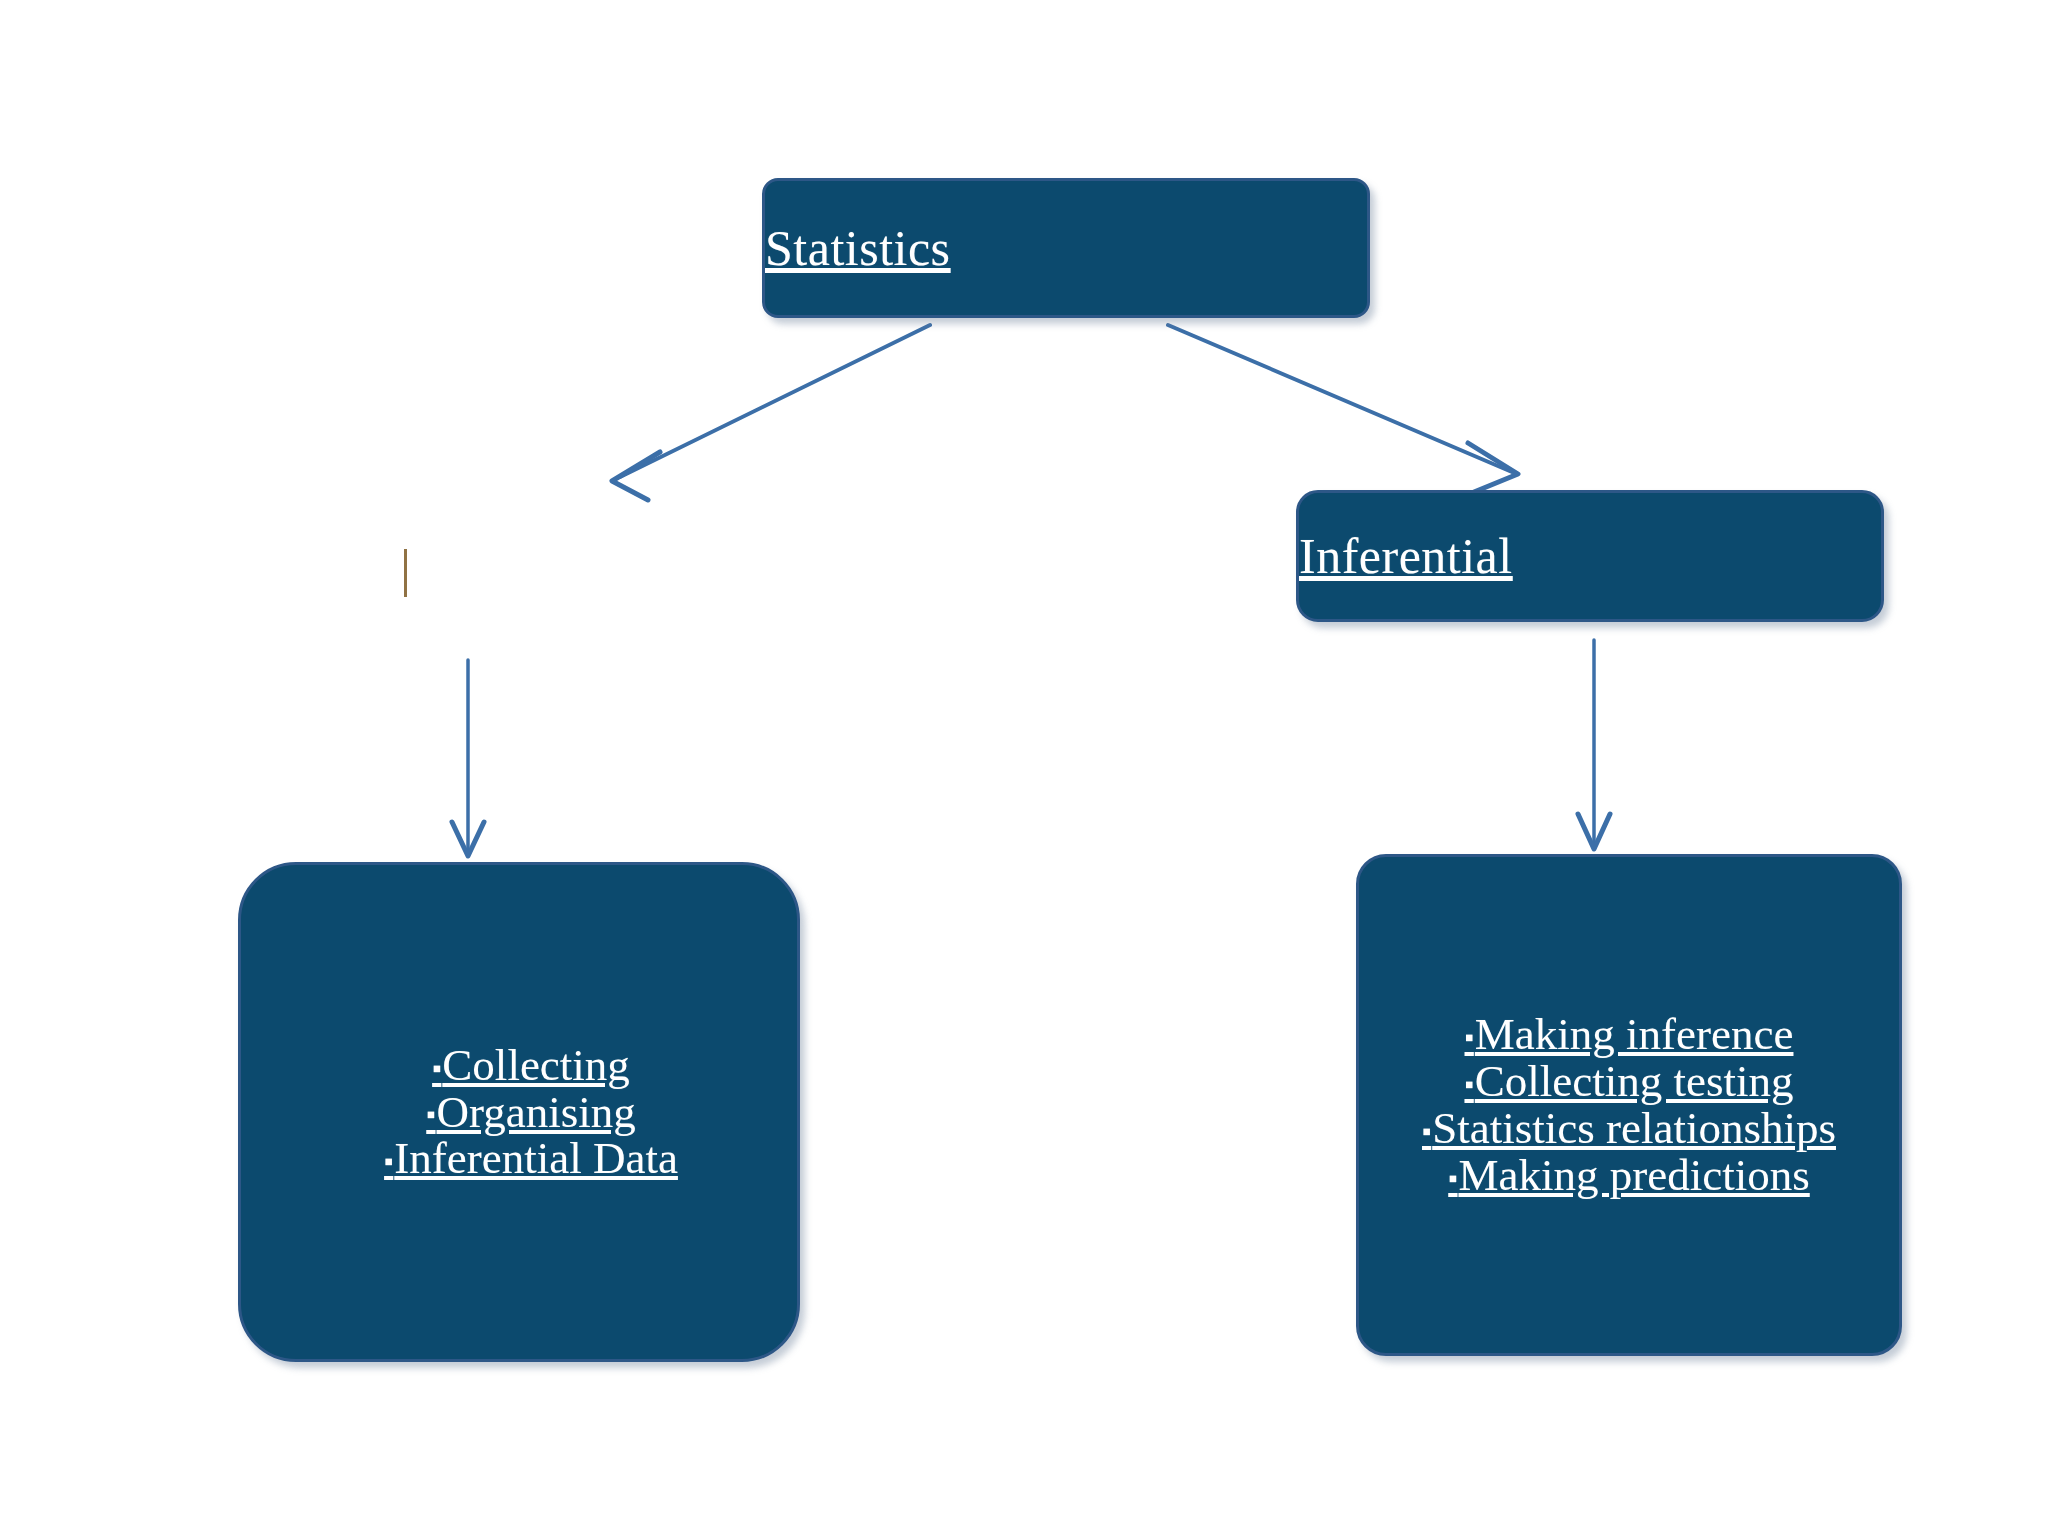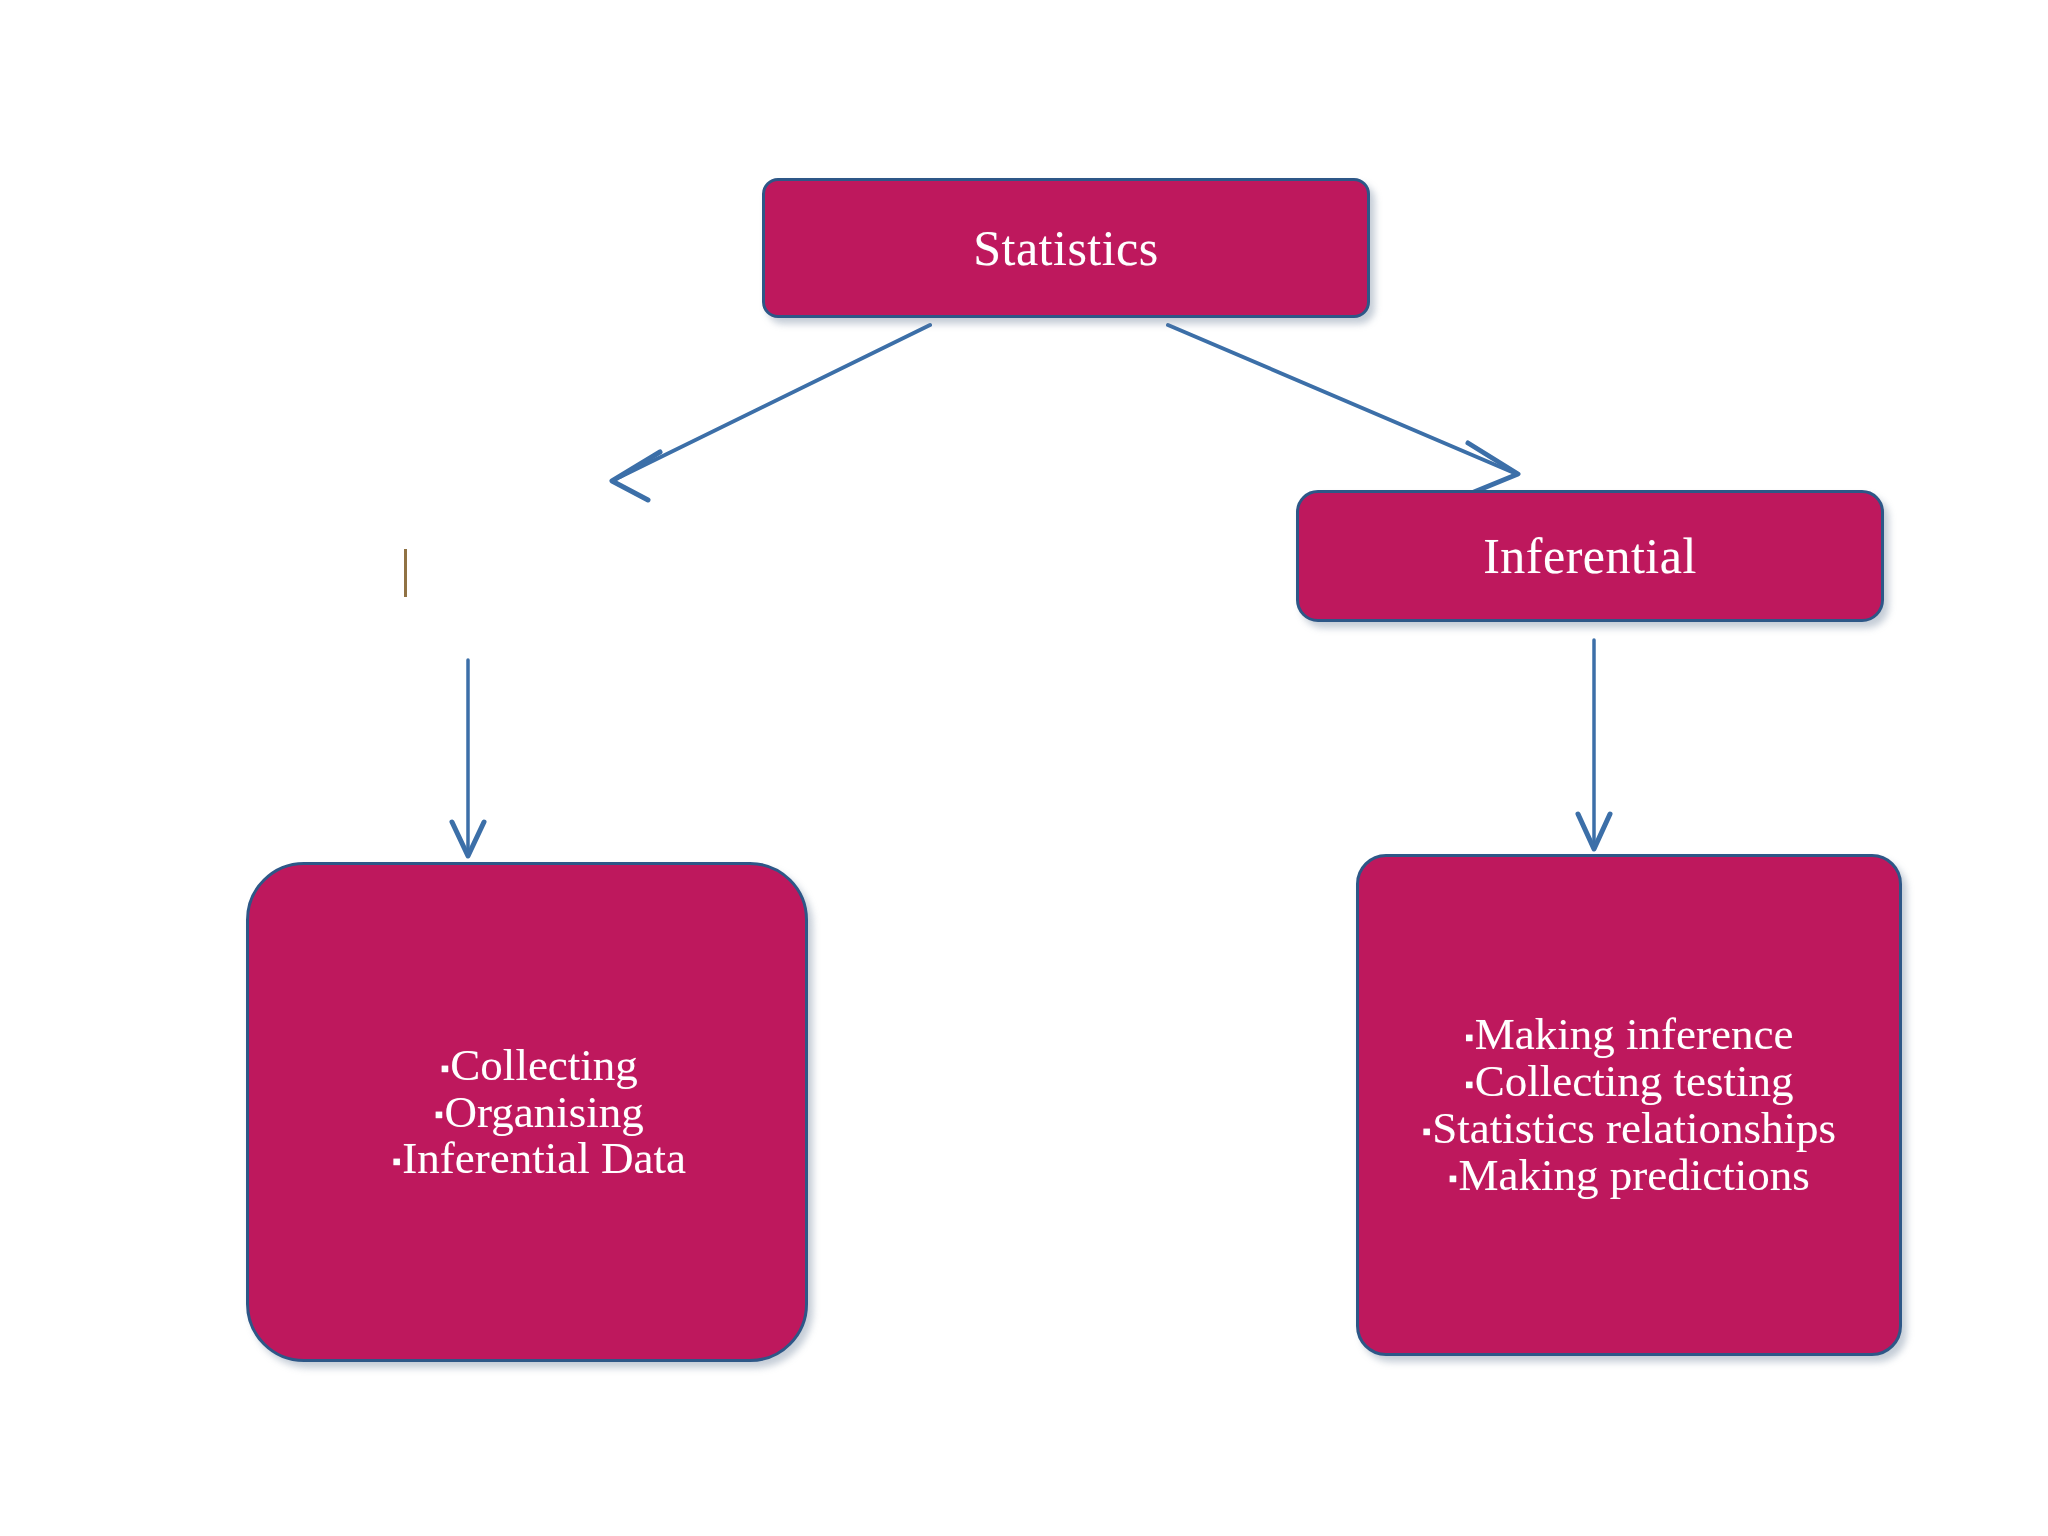--- a/index.html
+++ b/index.html
@@ -23,28 +23,29 @@
     position: absolute;
     left: 0;
     top: 0;
     width: 2048px;
     height: 1536px;
     pointer-events: none;
   }
   .node {
     position: absolute;
     box-sizing: border-box;
-    background: #be185d;
+    background: #0c4a6e;
     border: 3px solid #2d5787;
     color: #ffffff;
     display: flex;
     align-items: center;
-    justify-content: center;
+    justify-content: flex-start;
     text-align: center;
     box-shadow: 5px 6px 7px rgba(110, 130, 155, 0.40);
+    text-decoration: underline;
     -webkit-font-smoothing: antialiased;
   }
   .node-title {
     font-size: 50px;
     line-height: 1.1;
     letter-spacing: 0.5px;
     font-weight: 400;
     text-shadow: 0 0 1px rgba(255,255,255,0.35);
   }
 
@@ -68,21 +69,21 @@
   #node-inferential {
     left: 1296px;
     top: 490px;
     width: 588px;
     height: 132px;
     border-radius: 22px;
   }
 
   
   #node-descriptive-list {
-    left: 246px;
+    left: 238px;
     top: 862px;
     width: 562px;
     height: 500px;
     border-radius: 58px;
     padding-left: 24px;
   }
   #node-inferential-list {
     left: 1356px;
     top: 854px;
     width: 546px;

